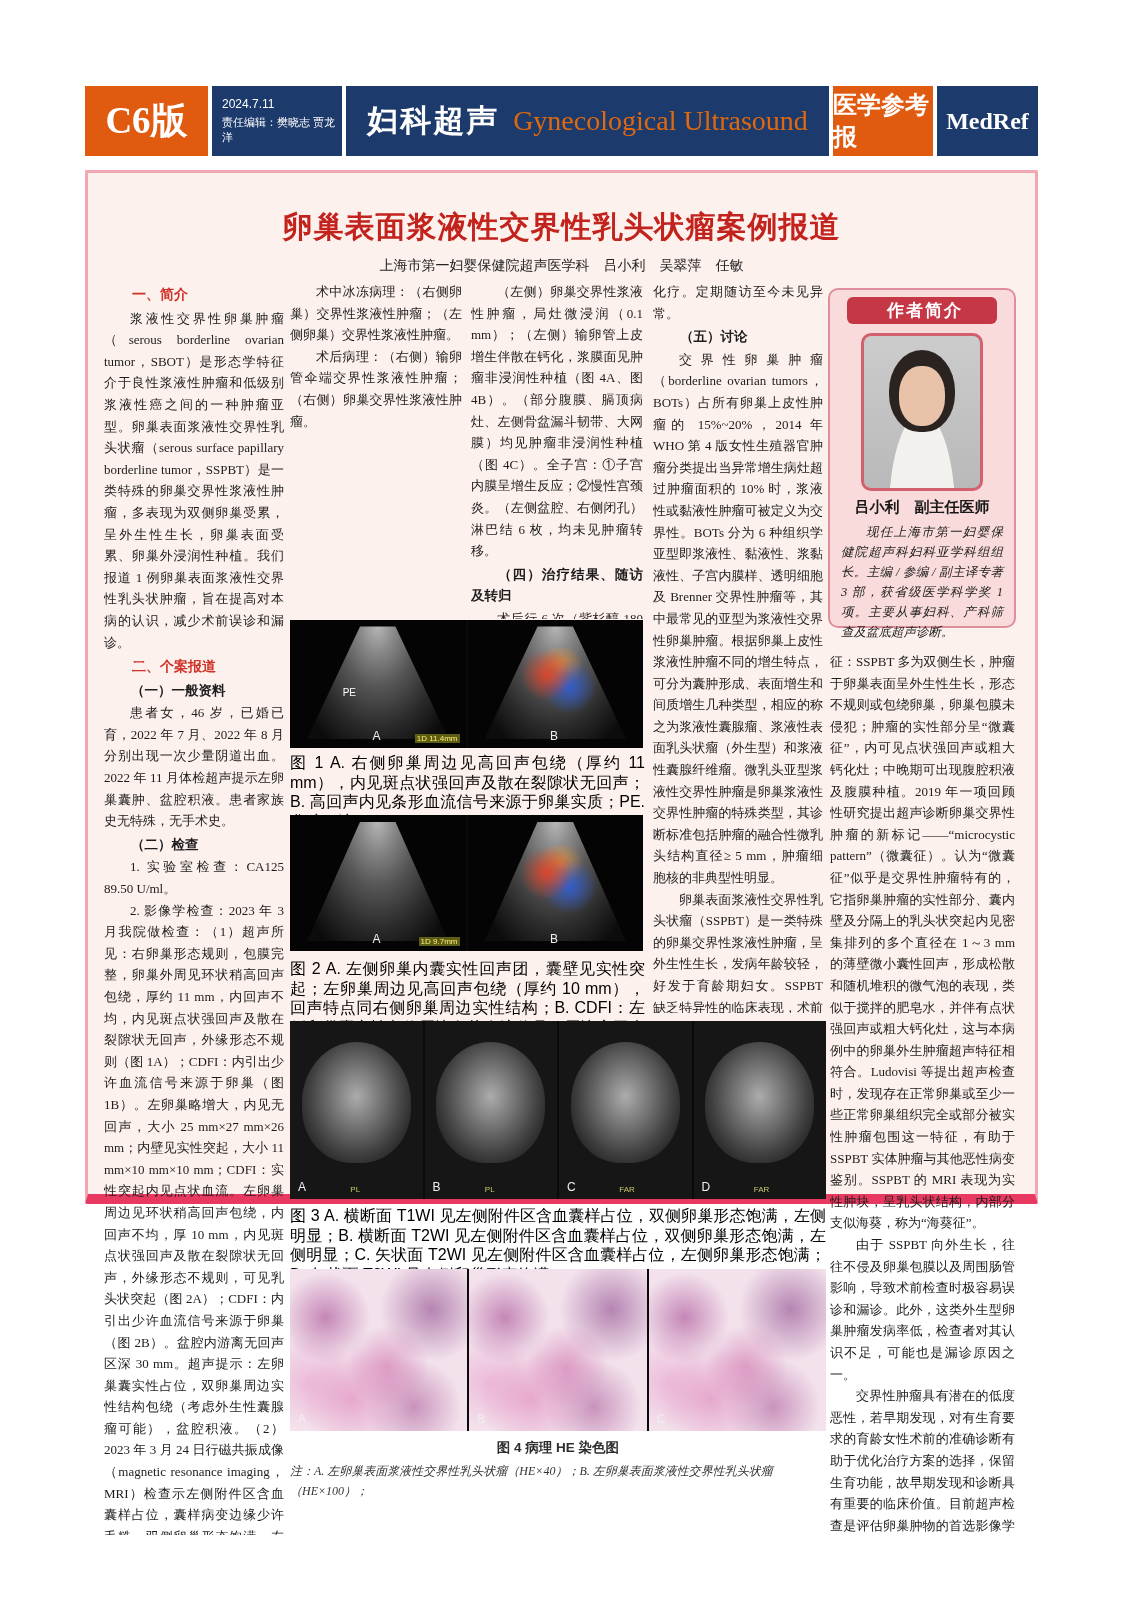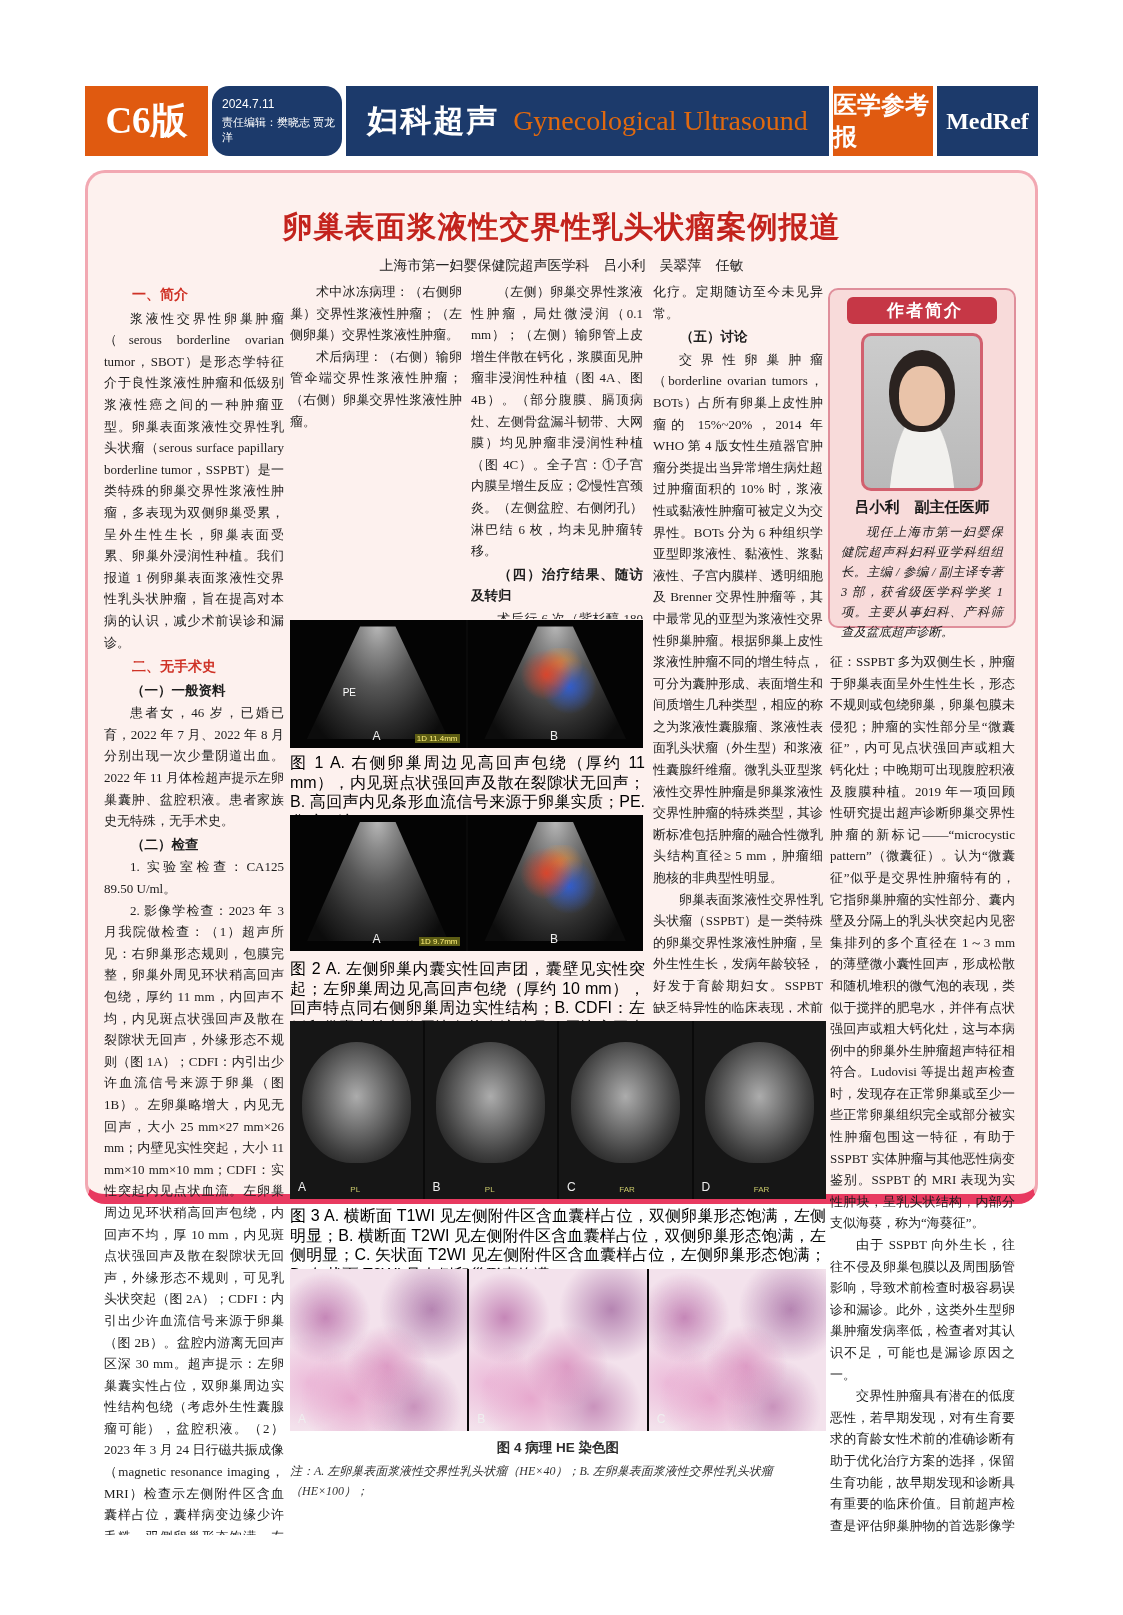--- a/index.html
+++ b/index.html
@@ -5,34 +5,34 @@
   * { margin:0; padding:0; box-sizing:border-box; }
   html,body { background:#ffffff; }
   .page { position:relative; width:1123px; height:1615px; background:#fff; overflow:hidden;
           font-family:"Liberation Serif", serif; }
 
   
   .header { position:absolute; left:85px; top:86px; width:953px; height:70px; display:flex; gap:4px; }
   .hd-c6 { width:123px; background:#e05a10; color:#fff; display:flex; align-items:center; justify-content:center;
            font-family:"Liberation Serif",serif; font-weight:bold; font-size:37px;text-align:center; }
   .hd-date { width:130px; background:#1c3a6b; color:#fff; display:flex; flex-direction:column;
-             justify-content:center; padding-left:10px; gap:4px;border-radius:17px; }
+             justify-content:center; padding-left:10px; gap:4px; }
   .hd-date .l1 { font-family:"Liberation Sans",sans-serif; font-size:12px; }
   .hd-date .l2 { font-family:"Liberation Sans",sans-serif; font-size:11px; }
   .hd-sec { flex:1; background:#1c3a6b; display:flex; align-items:center; justify-content:center; gap:14px; }
   .sec-cn { color:#fff; font-family:"Liberation Sans",sans-serif; font-weight:bold; font-size:31px; letter-spacing:2px; }
   .sec-en { color:#e0690f; font-family:"Liberation Serif",serif; font-size:28px; }
   .hd-brand-cn { width:100px; background:#e05a10; color:#fff; display:flex; align-items:center; justify-content:center;
                  font-family:"Liberation Sans",sans-serif; font-weight:bold; font-size:24px; }
   .hd-brand-en { width:101px; background:#1c3a6b; color:#fff; display:flex; align-items:center; justify-content:center;
                  font-family:"Liberation Serif",serif; font-weight:bold; font-size:24px; }
 
   
   .frame { position:absolute; left:85px; top:170px; width:953px; height:1034px; background:#fdf1ee;
-           border:3px solid #f2a8b2; border-bottom:10px solid #e83a60; border-radius:20px; }
+           border:3px solid #f2a8b2; border-bottom:10px solid #e83a60; border-radius:2px; }
 
   .title { position:absolute; top:34px; left:0; width:100%; text-align:center;
            font-family:"Liberation Sans",sans-serif; font-weight:bold; font-size:30px; color:#c3231d; letter-spacing:1px; }
   .byline { position:absolute; top:84px; left:0; width:100%; text-align:center;
             font-size:14px; color:#232323; }
 
   
   .col { position:absolute; font-size:13px; line-height:21.6px; color:#1c1c1c; text-align:justify; overflow:hidden; }
   #col1 { left:16px;  top:108px; width:180px; height:1254px; }
   #col2 { left:202px; top:108px; width:172px; height:338px; }
@@ -132,21 +132,21 @@
   </div>
 
   <div class="frame">
 
     <div class="title">卵巢表面浆液性交界性乳头状瘤案例报道</div>
     <div class="byline">上海市第一妇婴保健院超声医学科　吕小利　吴翠萍　任敏</div>
 
     <div id="col1" class="col">
         <div class="blk h">一、简介</div>
         <div class="blk p">浆液性交界性卵巢肿瘤（serous borderline ovarian tumor，SBOT）是形态学特征介于良性浆液性肿瘤和低级别浆液性癌之间的一种肿瘤亚型。卵巢表面浆液性交界性乳头状瘤（serous surface papillary borderline tumor，SSPBT）是一类特殊的卵巢交界性浆液性肿瘤，多表现为双侧卵巢受累，呈外生性生长，卵巢表面受累、卵巢外浸润性种植。我们报道 1 例卵巢表面浆液性交界性乳头状肿瘤，旨在提高对本病的认识，减少术前误诊和漏诊。</div>
-        <div class="blk h">二、无手术史</div>
+        <div class="blk h">二、个案报道</div>
         <div class="blk s">（一）一般资料</div>
         <div class="blk p">患者女，46 岁，已婚已育，2022 年 7 月、2022 年 8 月分别出现一次少量阴道出血。2022 年 11 月体检超声提示左卵巢囊肿、盆腔积液。患者家族史无特殊，无手术史。</div>
         <div class="blk s">（二）检查</div>
         <div class="blk p">1. 实验室检查：CA125 89.50 U/ml。</div>
         <div class="blk p">2. 影像学检查：2023 年 3 月我院做检查：（1）超声所见：右卵巢形态规则，包膜完整，卵巢外周见环状稍高回声包绕，厚约 11 mm，内回声不均，内见斑点状强回声及散在裂隙状无回声，外缘形态不规则（图 1A）；CDFI：内引出少许血流信号来源于卵巢（图 1B）。左卵巢略增大，内见无回声，大小 25 mm×27 mm×26 mm；内壁见实性突起，大小 11 mm×10 mm×10 mm；CDFI：实性突起内见点状血流。左卵巢周边见环状稍高回声包绕，内回声不均，厚 10 mm，内见斑点状强回声及散在裂隙状无回声，外缘形态不规则，可见乳头状突起（图 2A）；CDFI：内引出少许血流信号来源于卵巢（图 2B）。盆腔内游离无回声区深 30 mm。超声提示：左卵巢囊实性占位，双卵巢周边实性结构包绕（考虑外生性囊腺瘤可能），盆腔积液。（2）2023 年 3 月 24 日行磁共振成像（magnetic resonance imaging，MRI）检查示左侧附件区含血囊样占位，囊样病变边缘少许毛糙，双侧卵巢形态饱满，左侧明显（图 3）。</div>
       </div>
     <div id="col2" class="col">
         <div class="blk p">术中冰冻病理：（右侧卵巢）交界性浆液性肿瘤；（左侧卵巢）交界性浆液性肿瘤。</div>
         <div class="blk p">术后病理：（右侧）输卵管伞端交界性浆液性肿瘤；（右侧）卵巢交界性浆液性肿瘤。</div>
       </div>

